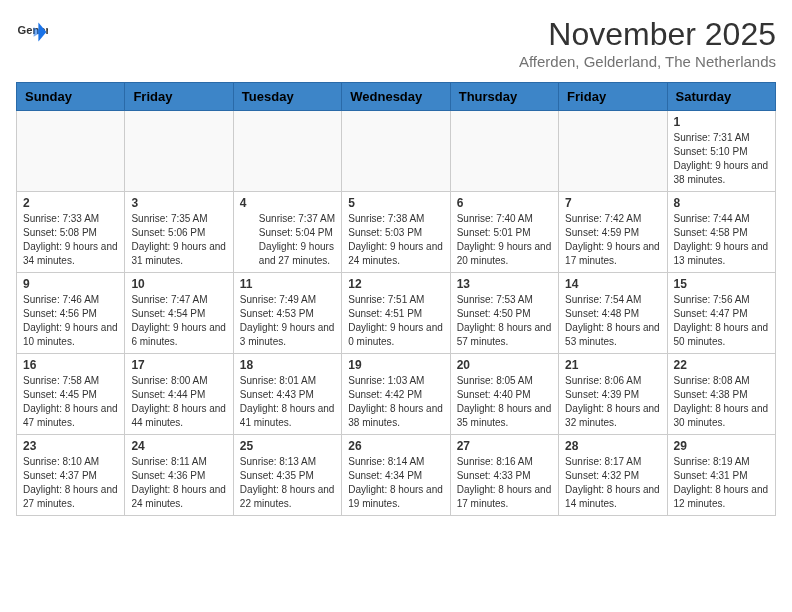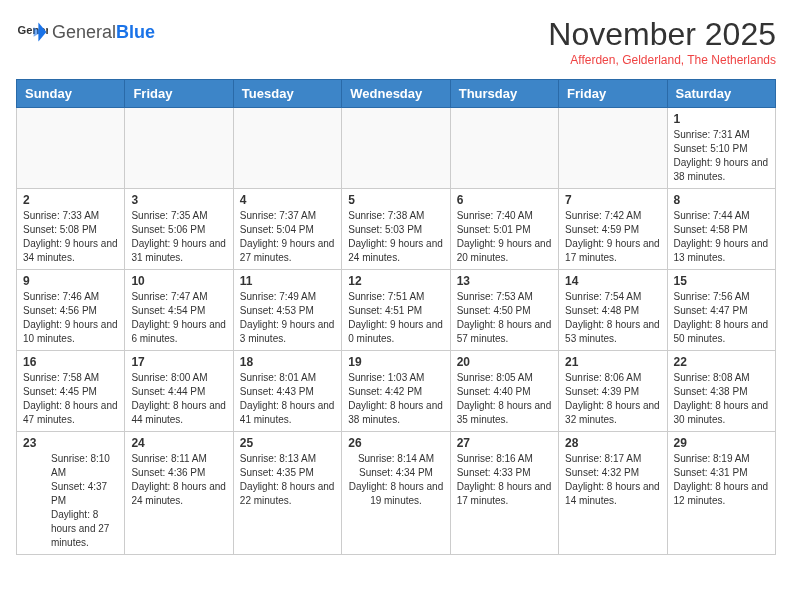--- a/index.html
+++ b/index.html
@@ -27,31 +27,31 @@
     }
     .title-section {
       text-align: right;
     }
     .month-title {
       font-size: 32px;
       color: #333;
       font-weight: normal;
     }
     .location-title {
-      font-size: 12px;
-      color: #ef4444;
+      font-size: 15px;
+      color: #737373;
     }
     .calendar {
       width: 100%;
       border-collapse: collapse;
       border: 1px solid #ccc;
     }
     .calendar th {
       background-color: #3d85c8;
-      color: #ffffff;
+      color: #000000;
       font-size: 13px;
       font-weight: bold;
       padding: 6px 8px;
       text-align: left;
       border: 1px solid #2a6aa8;
     }
     .calendar td {
       width: calc(100% / 7);
       vertical-align: top;
       padding: 4px 6px;
@@ -79,23 +79,20 @@
 </head>
 <body>
 
 <div class="header-section">
   <div class="logo">
     <svg class="logo-icon" viewBox="0 0 40 40" xmlns="http://www.w3.org/2000/svg">
       <text x="2" y="22" font-size="14" font-weight="bold" fill="#333">General</text>
       <polygon points="28,8 38,20 28,32" fill="#1a73e8"></polygon>
       <polygon points="22,14 32,20 22,26" fill="#1a73e8" opacity="0.6"></polygon>
     </svg>
-    <div>
-      <span style="font-size:18px;color:#555;">General</span><span style="font-size:18px;color:#1a73e8;font-weight:bold;">Blue</span>
-    </div>
   </div>
   <div class="title-section">
     <div class="month-title">November 2025</div>
     <div class="location-title">Afferden, Gelderland, The Netherlands</div>
   </div>
 </div>
 
 <table class="calendar">
   <thead>
     <tr>
@@ -131,21 +128,21 @@
 Daylight: 9 hours and 34 minutes.</div>
         </td>
         <td>
           <div class="day-number">3</div>
           <div class="day-info" style="white-space: pre-line;">Sunrise: 7:35 AM
 Sunset: 5:06 PM
 Daylight: 9 hours and 31 minutes.</div>
         </td>
         <td>
           <div class="day-number">4</div>
-          <div class="day-info" style="white-space: pre-line;">Sunrise: 7:37 AM
+          <div class="day-info" style="white-space: pre-line; margin-left: 19px;">Sunrise: 7:37 AM
 Sunset: 5:04 PM
 Daylight: 9 hours and 27 minutes.</div>
         </td>
         <td>
           <div class="day-number">5</div>
           <div class="day-info" style="white-space: pre-line;">Sunrise: 7:38 AM
 Sunset: 5:03 PM
 Daylight: 9 hours and 24 minutes.</div>
         </td>
         <td>
@@ -251,39 +248,39 @@
         <td>
           <div class="day-number">22</div>
           <div class="day-info" style="white-space: pre-line;">Sunrise: 8:08 AM
 Sunset: 4:38 PM
 Daylight: 8 hours and 30 minutes.</div>
         </td>
       </tr>
       <tr>
         <td>
           <div class="day-number">23</div>
-          <div class="day-info" style="white-space: pre-line; margin-left: 28px;">Sunrise: 8:10 AM
+          <div class="day-info" style="white-space: pre-line;">Sunrise: 8:10 AM
 Sunset: 4:37 PM
 Daylight: 8 hours and 27 minutes.</div>
         </td>
         <td>
           <div class="day-number">24</div>
           <div class="day-info" style="white-space: pre-line;">Sunrise: 8:11 AM
 Sunset: 4:36 PM
 Daylight: 8 hours and 24 minutes.</div>
         </td>
         <td>
           <div class="day-number">25</div>
           <div class="day-info" style="white-space: pre-line;">Sunrise: 8:13 AM
 Sunset: 4:35 PM
 Daylight: 8 hours and 22 minutes.</div>
         </td>
         <td>
           <div class="day-number">26</div>
-          <div class="day-info" style="white-space: pre-line; text-align: center;">Sunrise: 8:14 AM
+          <div class="day-info" style="white-space: pre-line;">Sunrise: 8:14 AM
 Sunset: 4:34 PM
 Daylight: 8 hours and 19 minutes.</div>
         </td>
         <td>
           <div class="day-number">27</div>
           <div class="day-info" style="white-space: pre-line;">Sunrise: 8:16 AM
 Sunset: 4:33 PM
 Daylight: 8 hours and 17 minutes.</div>
         </td>
         <td>

